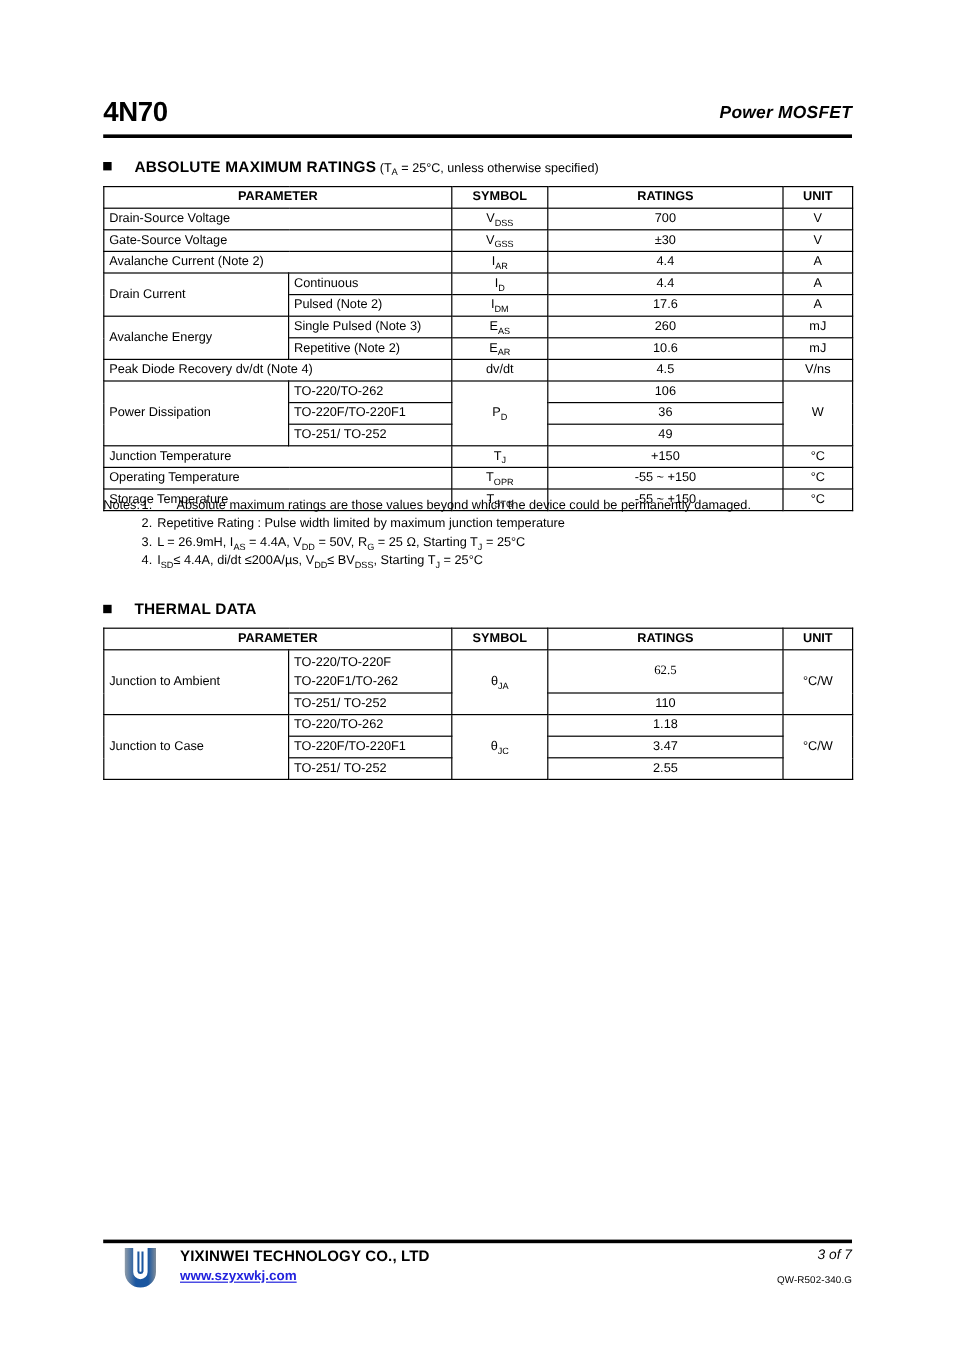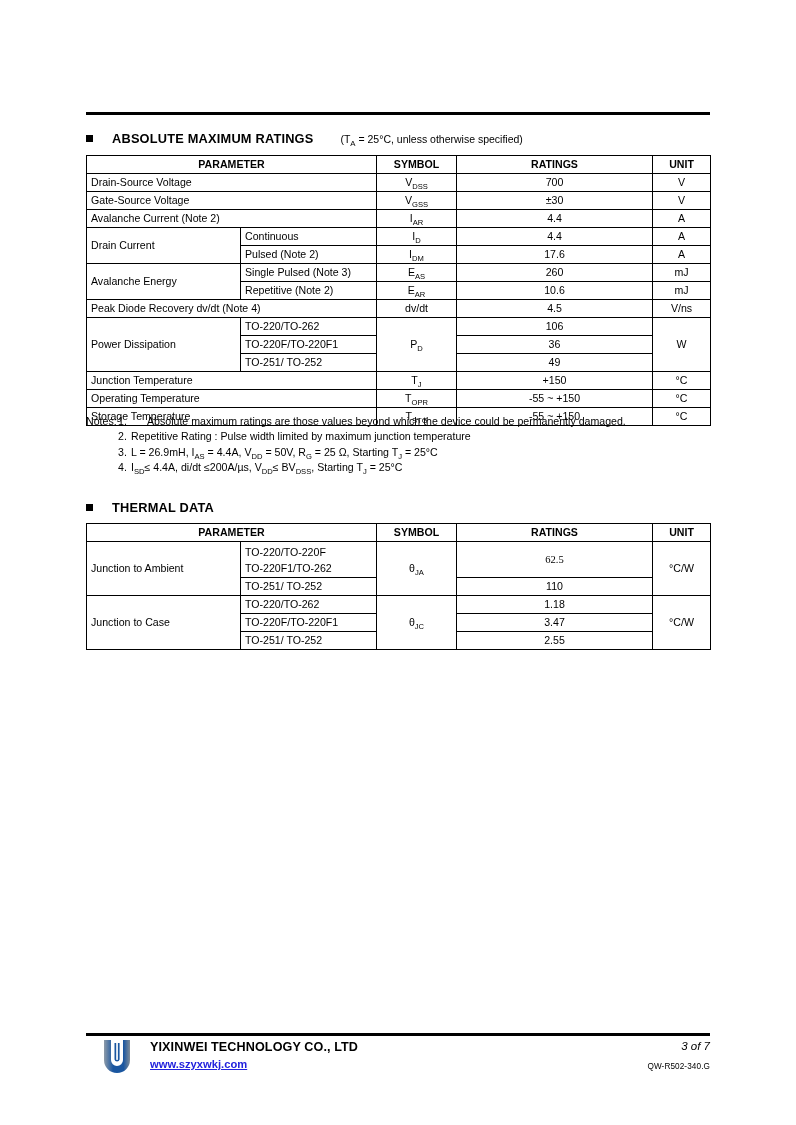--- a/index.html
+++ b/index.html
@@ -74,21 +74,20 @@
   }
   .sec-title {
     font-weight: bold;
     font-size: 12.8px;
     letter-spacing: 0.2px;
   }
   .sec-cond {
     font-weight: normal;
     font-size: 10.5px;
     letter-spacing: 0;
-    padding-left: 24px;
   }
   .sec-cond sub { font-size: 7.8px; }
 
   
   table.dt {
     position: absolute;
     border-collapse: collapse;
     font-size: 10.6px;
     table-layout: fixed;
   }
@@ -195,20 +194,24 @@
     top: 24px;
     font-size: 8.2px;
     letter-spacing: 0.1px;
   }
 </style>
 </head>
 <body>
 
 <div class="page">
 
+  <div class="doc-header">
+    <div class="part-number">4N70</div>
+    <div class="header-right">Power  MOSFET</div>
+  </div>
   <div class="header-rule"></div>
 
   <div class="section-head" style="left:86px; top:131px;">
     <span class="sq-bullet"></span><span class="sec-title">ABSOLUTE MAXIMUM RATINGS</span><span class="sec-cond"> <span>(T</span><sub>A</sub><span> = 25°C, unless otherwise specified)</span></span>
   </div>
 
   <table class="dt" id="ratings-table">
     <colgroup>
       <col style="width:154px">
       <col style="width:136px">

